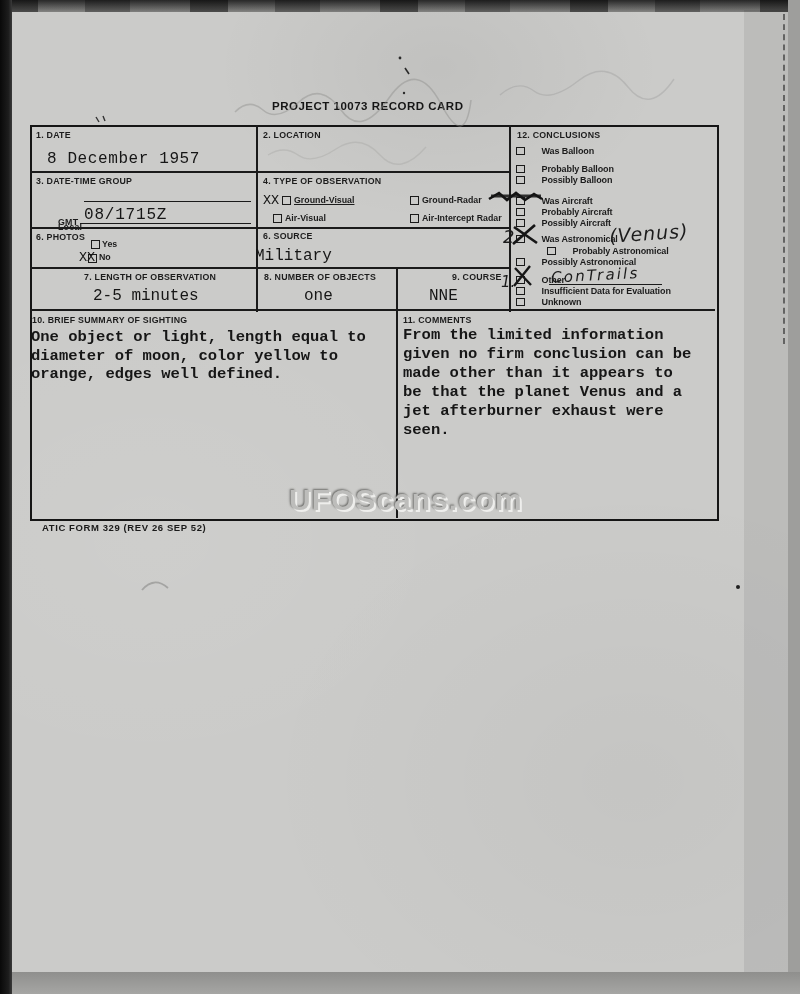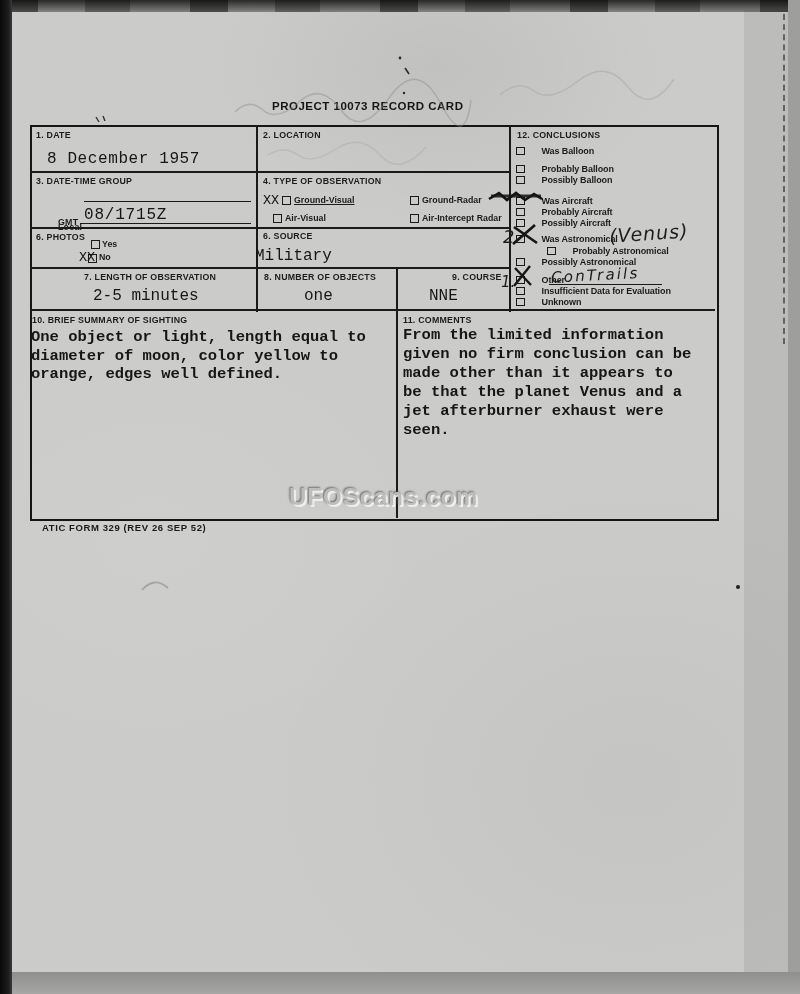--- a/index.html
+++ b/index.html
@@ -38,21 +38,21 @@
   .typedblock{position:absolute;font-family:"Liberation Mono",monospace;font-weight:bold;
         font-size:15.5px;line-height:18.5px;color:#161616;}
   .cb{position:absolute;width:6.5px;height:6.5px;border:1.4px solid #1a1a1a;background:transparent;}
   .optlbl{position:absolute;font-size:8.8px;font-weight:bold;color:#1c1c1c;white-space:nowrap;}
   .fieldline{position:absolute;height:0;border-bottom:1.6px solid #1a1a1a;}
 
   .citem{position:absolute;left:516px;white-space:nowrap;}
   .ccb{display:inline-block;width:6.5px;height:6.5px;border:1.4px solid #1a1a1a;vertical-align:middle;}
   .clabel{font-size:9px;font-weight:bold;color:#1c1c1c;margin-left:17px;vertical-align:middle;letter-spacing:-0.1px;}
 
-  .watermark{position:absolute;left:289px;top:483px;font-size:24px;font-weight:bold;letter-spacing:1px;
+  .watermark{position:absolute;left:289px;top:483px;font-size:30px;font-weight:bold;letter-spacing:1px;
         color:#bdbdbb;text-shadow:2px 2px 0 #eeeeec,-1px -1px 2px rgba(80,80,78,0.75);z-index:6;}
   .marks{position:absolute;left:0;top:0;z-index:7;pointer-events:none;}
   .hand{font-family:"DejaVu Sans",sans-serif;font-style:italic;fill:#1c1c1c;}
 </style>
 </head>
 <body>
 
 <div class="scan">
   <div class="page"></div>
   <div class="top-strip"></div>

